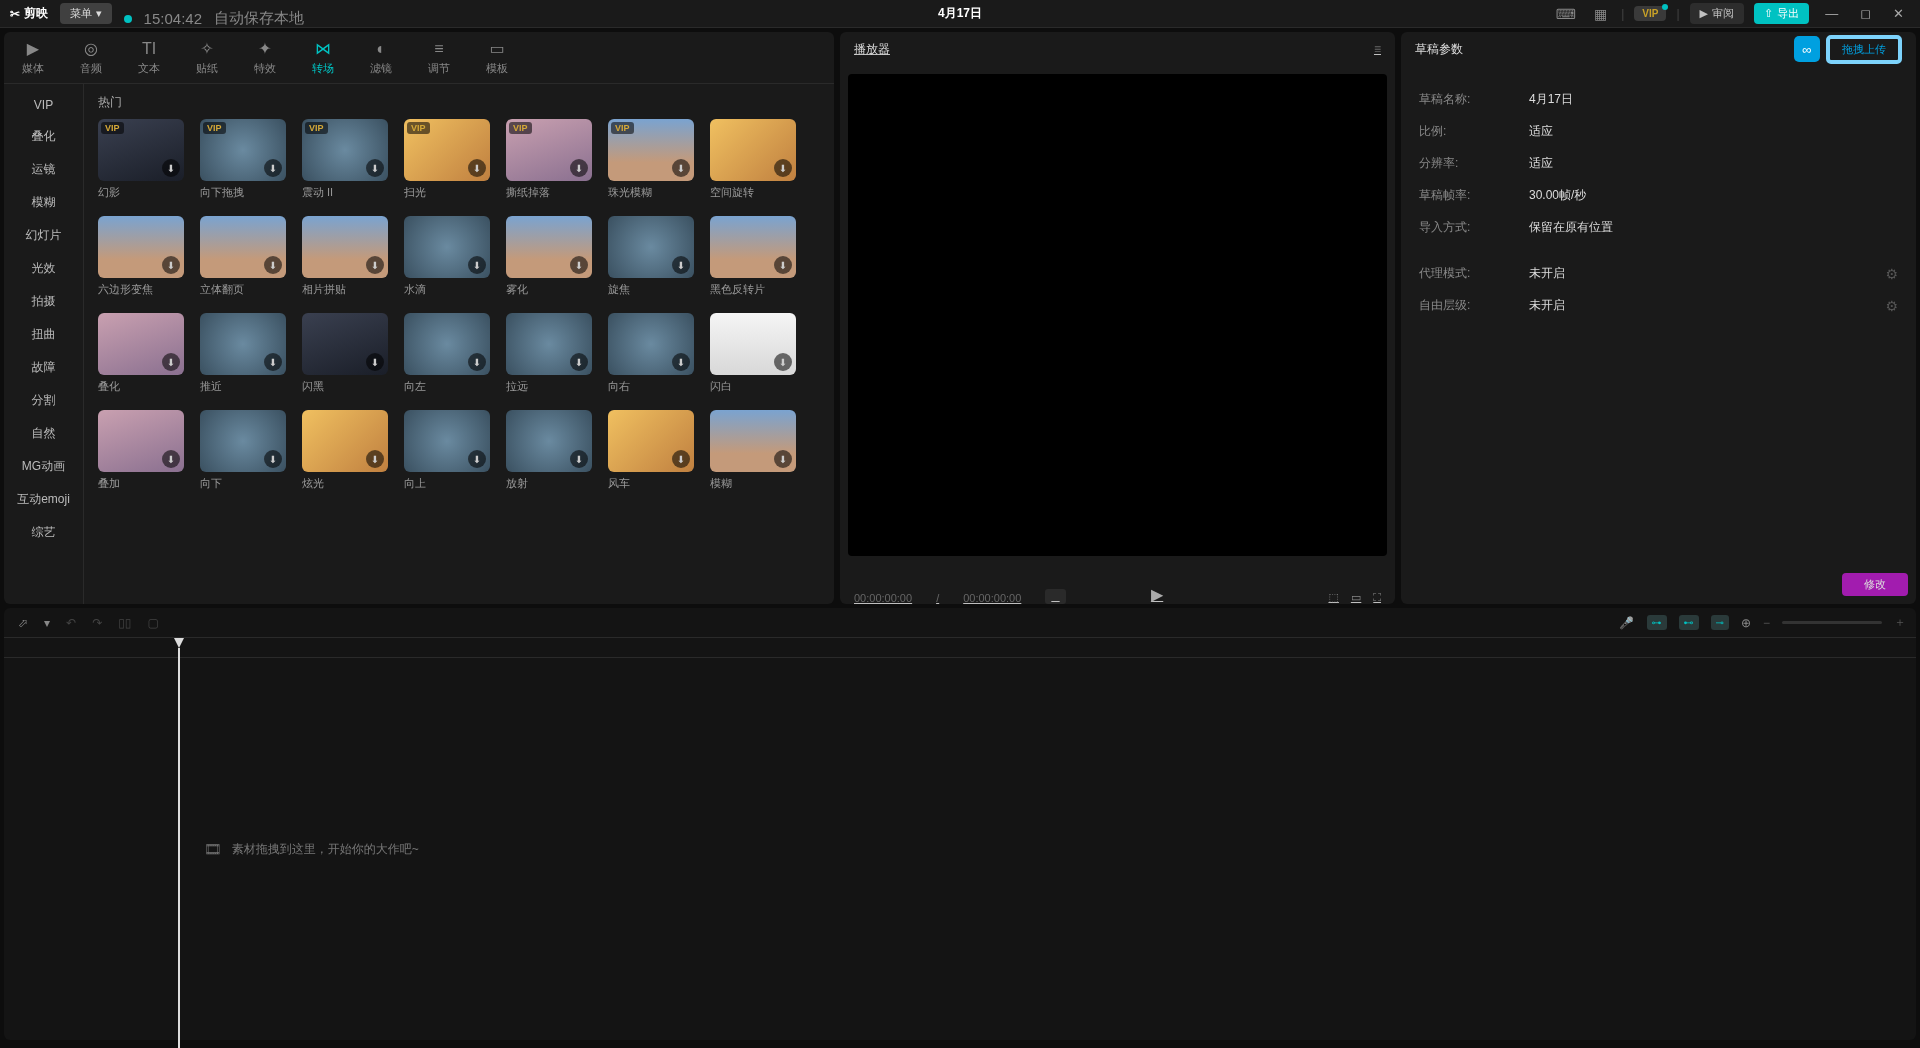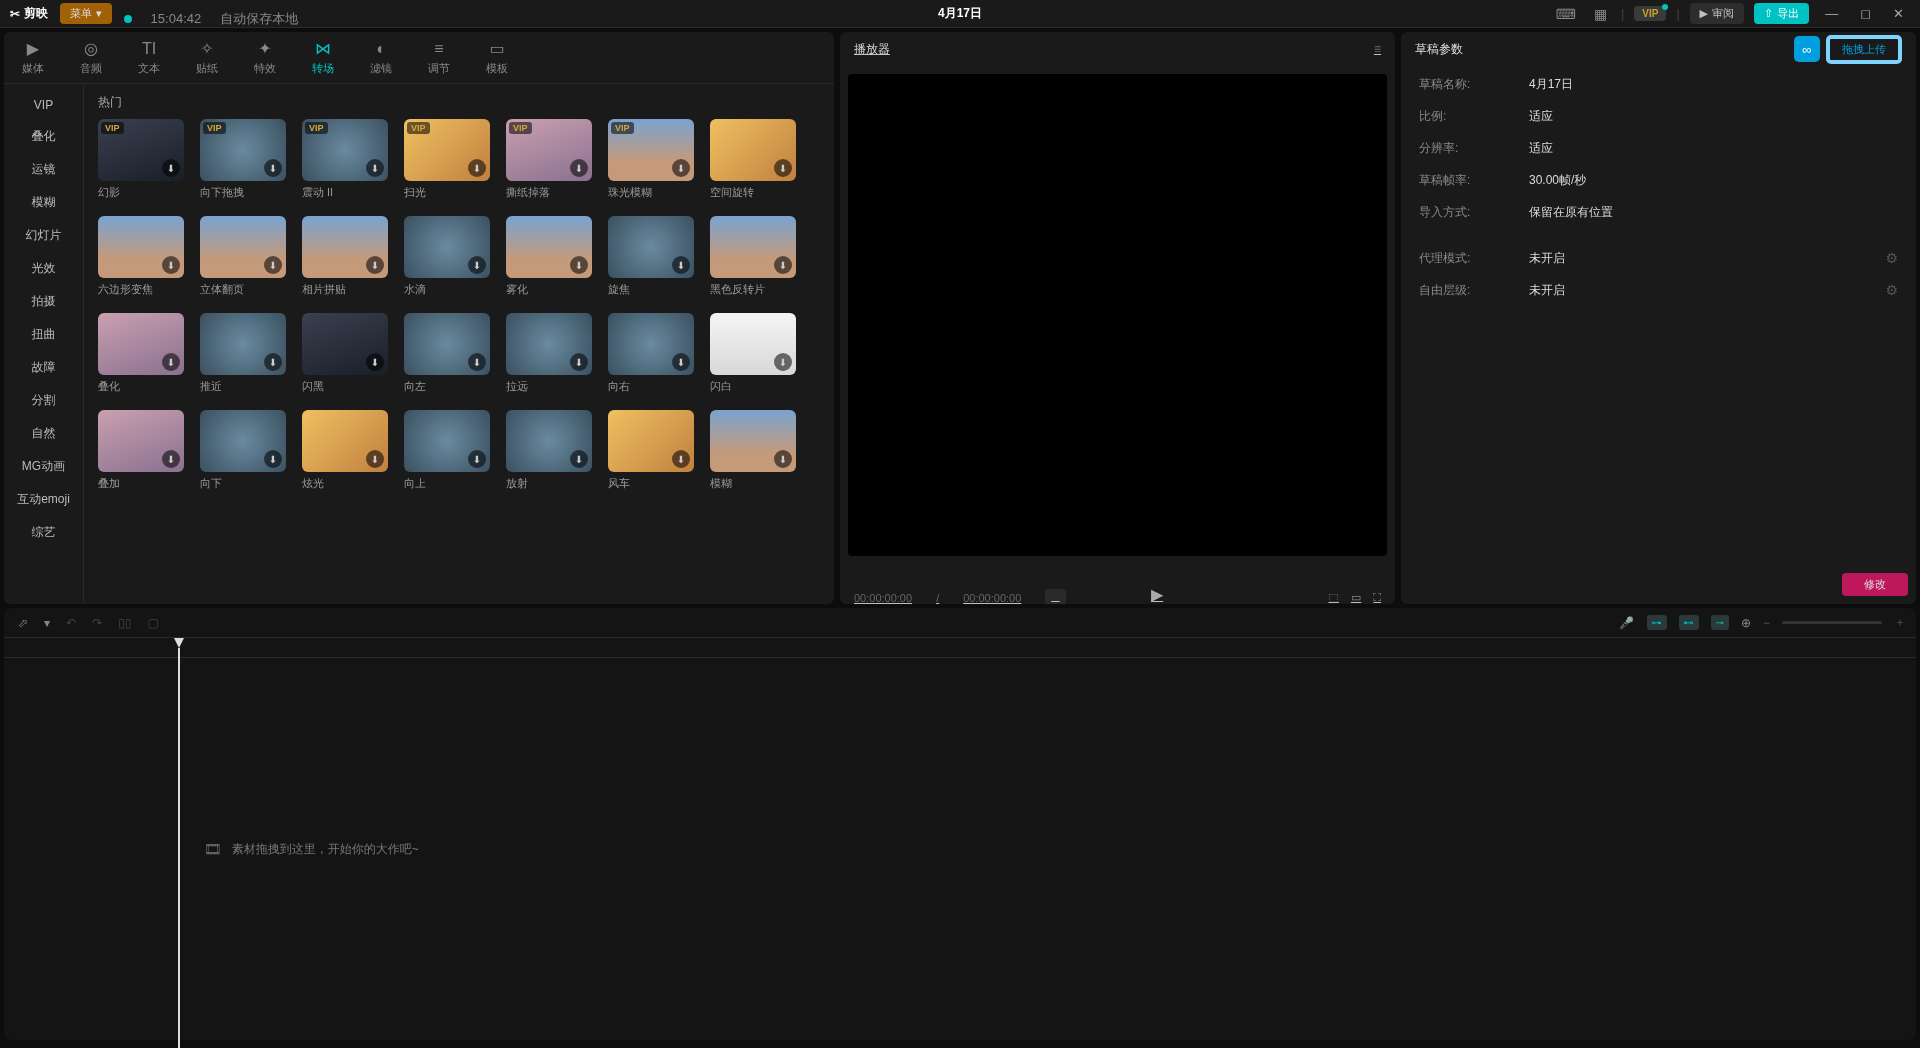--- a/index.html
+++ b/index.html
@@ -1,20 +1,20 @@
 <!DOCTYPE html>
 <html><head>
 <meta charset="utf-8">
 <style>
 * { margin: 0; padding: 0; box-sizing: border-box; font-family: "Microsoft YaHei", sans-serif; }
 body { background: #0d0d0d; color: #c0c0c0; width: 1920px; height: 1048px; overflow: hidden; font-size: 12px; }
 .titlebar { height: 28px; background: #1a1a1a; display: flex; align-items: center; padding: 0 10px; border-bottom: 1px solid #2a2a2a; }
 .logo { display: flex; align-items: center; gap: 4px; font-weight: bold; color: #fff; margin-right: 12px; }
-.menu-btn { background: #a16207; border-radius: 4px; padding: 3px 10px; color: #ddd; display: flex; align-items: center; gap: 4px; cursor: pointer; font-size: 11px; margin-right: 12px; }
-.autosave { display: flex; align-items: center; gap: 19px; font-size: 13px; color: #888; margin-top: 10px; }
+.menu-btn { background: #404040; border-radius: 4px; padding: 3px 10px; color: #ddd; display: flex; align-items: center; gap: 4px; cursor: pointer; font-size: 11px; margin-right: 12px; }
+.autosave { display: flex; align-items: center; gap: 12px; font-size: 15px; color: #888; margin-top: 10px; }
 .autosave-dot { width: 8px; height: 8px; border-radius: 50%; background: #00c2c2; }
 .title-center { position: absolute; left: 50%; transform: translateX(-50%); color: #fff; font-size: 12px; font-weight: bold; }
 .title-right { margin-left: auto; display: flex; align-items: center; gap: 10px; }
 .vip-badge { background: #3a3a3a; color: #c9a227; padding: 2px 8px; border-radius: 4px; font-size: 10px; font-weight: bold; position: relative; }
 .vip-badge::after { content:""; position:absolute; top:-2px; right:-2px; width:6px; height:6px; background:#00c2c2; border-radius:50%; }
 .top-btn { background: #2d2d2d; padding: 3px 10px; border-radius: 4px; display: flex; align-items: center; gap: 4px; cursor: pointer; font-size: 11px; }
 .export-btn { background: #00c2c2; color: #fff; }
 .icon-btn { color: #888; cursor: pointer; padding: 0 4px; font-size: 14px; }
 .sep { color: #444; }
 .win-btn { color: #aaa; cursor: pointer; padding: 0 6px; font-size: 13px; }
@@ -48,27 +48,27 @@
 .player-bar { height: 40px; display: flex; align-items: flex-end; padding: 0 14px; gap: 24px; font-size: 11px; color: #666; }
 .time-block { background: #2a2a2a; padding: 2px 6px; border-radius: 3px; font-size: 10px; color: #555; }
 .play-btn { margin: 0 auto; position: relative; left: -40px; color: #aaa; font-size: 16px; cursor: pointer; }
 .player-right { display: flex; gap: 12px; color: #888; }
 .player-right span { cursor: pointer; }
 .props-panel { flex: 1; background: #1a1a1a; border-radius: 6px; display: flex; flex-direction: column; }
 .props-head { height: 34px; display: flex; align-items: center; padding: 0 14px; }
 .cloud-btn { margin-left: auto; background: #00a0e0; color:#fff; width:26px; height:26px; border-radius:5px; display:flex; align-items:center; justify-content:center; font-size:13px; margin-right:6px; cursor:pointer; }
 .upload-btn { border: 4px solid #7dd3fc; color: #00a0e0; padding: 3px 12px; border-radius: 5px; cursor: pointer; font-size: 11px; }
 .prop-rows { padding: 10px 18px; }
-.prop-row { display: flex; height: 32px; align-items: flex-start; font-size: 12px; color: #aaa; }
+.prop-row { display: flex; height: 32px; align-items: flex-end; font-size: 12px; color: #aaa; }
 .prop-label { width: 110px; color: #888; }
 .prop-value { color: #ddd; flex:1; }
 .prop-row .gear { color:#555; font-size:14px; cursor:pointer; }
 .prop-gap { height: 14px; }
 .modify-foot { margin-top: auto; padding: 8px; display:flex; justify-content:flex-end; }
-.modify-btn { background: #be185d; padding: 4px 22px; border-radius: 4px; cursor: pointer; font-size: 11px; color: #ddd; }
+.modify-btn { background: #a21caf; padding: 4px 22px; border-radius: 4px; cursor: pointer; font-size: 11px; color: #ddd; }
 .timeline { height: 432px; background: #141414; margin: 0 4px 4px; border-radius: 6px; display:flex; flex-direction:column; }
 .tl-toolbar { height: 30px; border-bottom: 1px solid #2a2a2a; display: flex; align-items: center; padding: 0 10px; gap: 8px; }
 .tl-tool { color: #888; cursor: pointer; padding: 2px 4px; }
 .tl-tool.disabled { color: #444; }
 .tl-right { margin-left: auto; display: flex; align-items: center; gap: 12px; color: #888; }
 .tl-mag { background: #2a3a3a; color: #00c2c2; padding: 2px 5px; border-radius: 3px; font-size: 10px; }
 .zoom-track { width: 100px; height: 3px; background: #333; border-radius: 2px; }
 .ruler { height: 20px; border-bottom: 1px solid #2a2a2a; position: relative; }
 .playhead { position: absolute; left: 170px; top: 0; width: 10px; height: 10px; background: #ddd; clip-path: polygon(0 0, 100% 0, 50% 100%); }
 .playhead-line { position: absolute; left: 174px; top: 10px; width: 2px; height: 400px; background: #ddd; }

